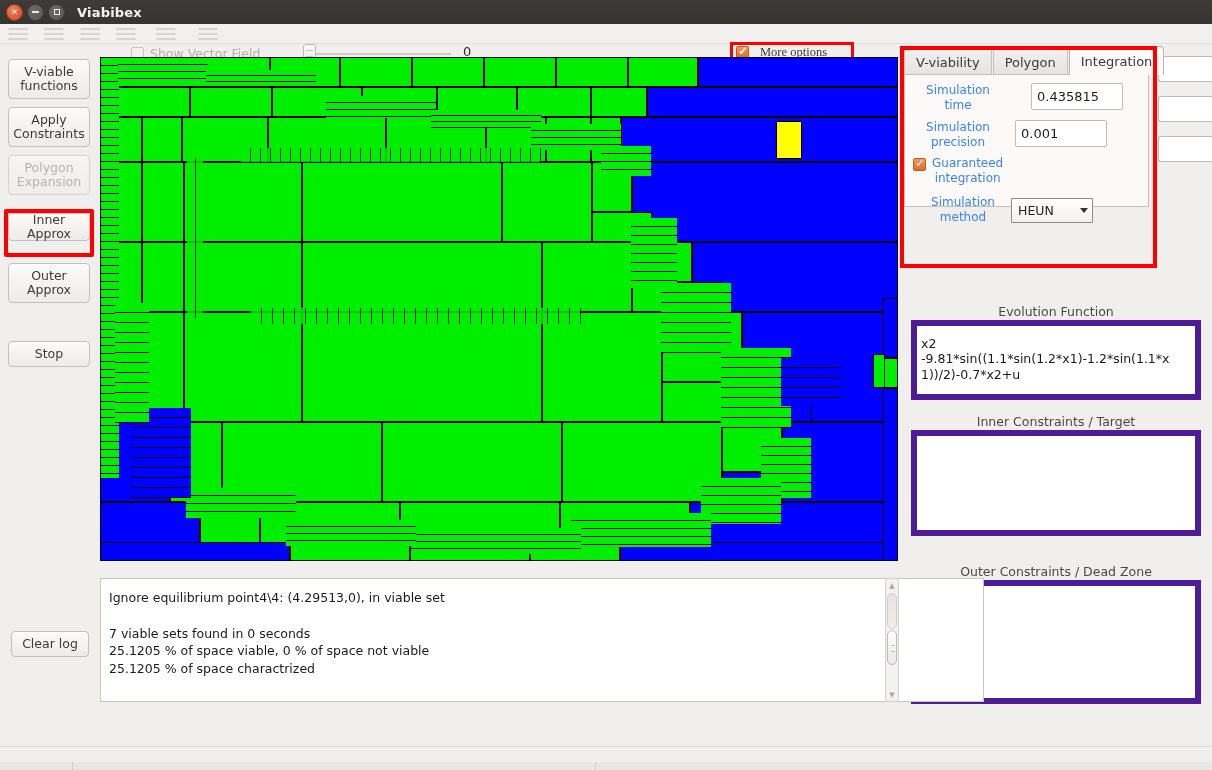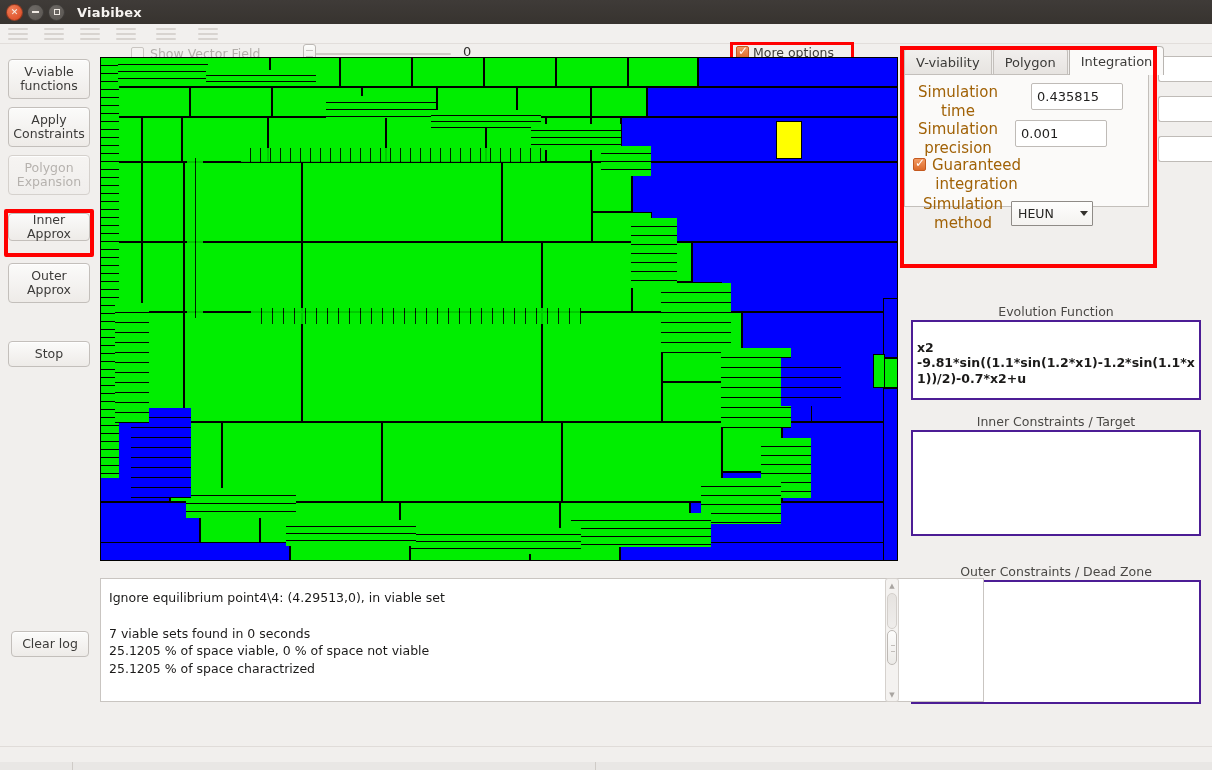--- a/index.html
+++ b/index.html
@@ -100,22 +100,22 @@
     border: 1px solid #bdb9b5;
     border-radius: 3px 3px 3px 3px;
   }
   .slider .thumb:after{
     content:""; position:absolute; left:2px; top:5px; width:7px; height:5px;
     border-top:1px solid #c6c2be; border-bottom:1px solid #c6c2be;
   }
   .slider-val { position: absolute; left: 365px; top: 0; font-size: 13px; color: #2f2e2c; }
 
   .more-opts {
-    position: absolute; display: flex; align-items: center; gap: 4px;
-    background: #f2f0ee; padding: 1px 6px 1px 4px;
+    position: absolute; display: flex; align-items: center; gap: 11px;
+    background: #f2f0ee; padding: 1px 6px 1px 4px; font-family: Liberation Serif, serif;
   }
   .more-opts-box {
     position: absolute; border: 3px solid #f00; pointer-events: none;
   }
 
   
   .plot {
     position: absolute; left: 100px; top: 57px; width: 798px; height: 504px;
     background: #0000ff; border: 1px solid #000;
     overflow: hidden;
@@ -155,21 +155,21 @@
   .tabpanel {
     position: absolute; left: 4px; top: 28px; width: 245px; height: 133px;
     background: #fbfaf9; border: 1px solid #c3bfbb;
     z-index: 2;
   }
   .tab-highlight {
     position: absolute; border: 4px solid #f00; pointer-events: none; z-index: 5;
   }
 
   .frow { position: absolute; display: flex; align-items: center; }
-  .flbl { font-size: 15px; color: #a16207; line-height: 1.25; }
+  .flbl { font-size: 12px; color: #3b82f6; line-height: 1.25; }
   .ftxt {
     background: #fff; border: 1px solid #bfbbb7; border-radius: 2px;
     height: 27px; font-size: 13px; color: #1f1e1d;
     display: flex; align-items: center; padding: 0 5px;
   }
   .combo {
     background: linear-gradient(to bottom,#fefefd,#f4f2f0);
     border: 1px solid #8f8b87; border-radius: 1px;
     height: 25px; width: 82px;
     display: flex; align-items: center; justify-content: space-between;
@@ -181,25 +181,24 @@
     border-left: 4px solid transparent; border-right: 4px solid transparent;
     border-top: 5px solid #35332f;
     margin-left: 4px;
   }
 
   .sect-title {
     position: absolute; width: 100%; text-align: center;
     font-size: 12.5px; color: #4a4845;
   }
   .textbox {
-    position: absolute; background: #fff; border: 2px solid #4c1d95;
-    font-size: 12.5px; color: #1b1a19; padding: 18px 4px;
+    position: absolute; background: #fff; border: 6px solid #4c1d95;
+    font-size: 12.5px; color: #1b1a19; padding: 10px 4px;
     line-height: 1.22; white-space: pre-wrap; word-break: break-all;
     overflow: hidden;
-    font-weight: bold;
   }
 
   
   .logbox {
     position: absolute; left: 100px; top: 578px; width: 884px; height: 124px;
     background: #fff; border: 1px solid #c9c5c1;
     font-size: 12.5px; color: #1b1a19; padding: 10px 8px 0 8px;
     line-height: 1.42; white-space: pre-wrap; overflow: hidden;
   }
   .vscroll {

